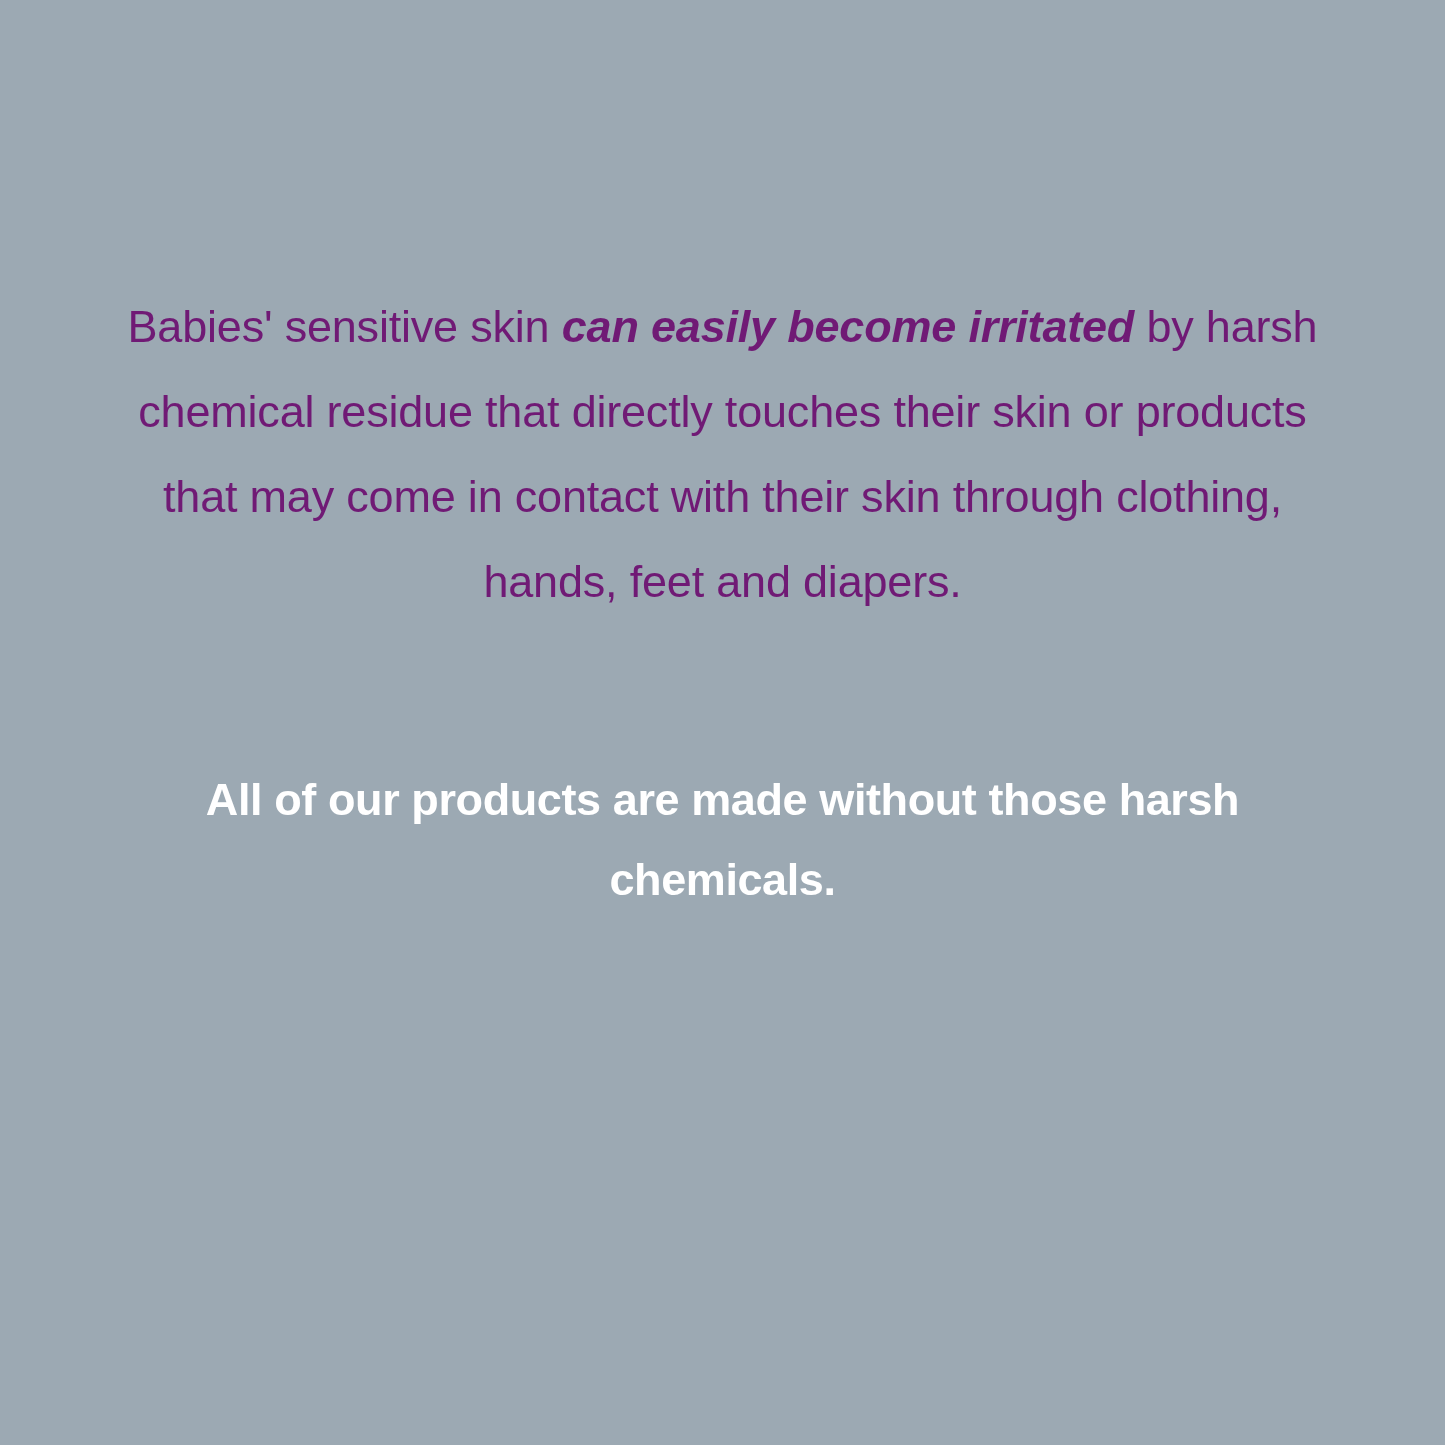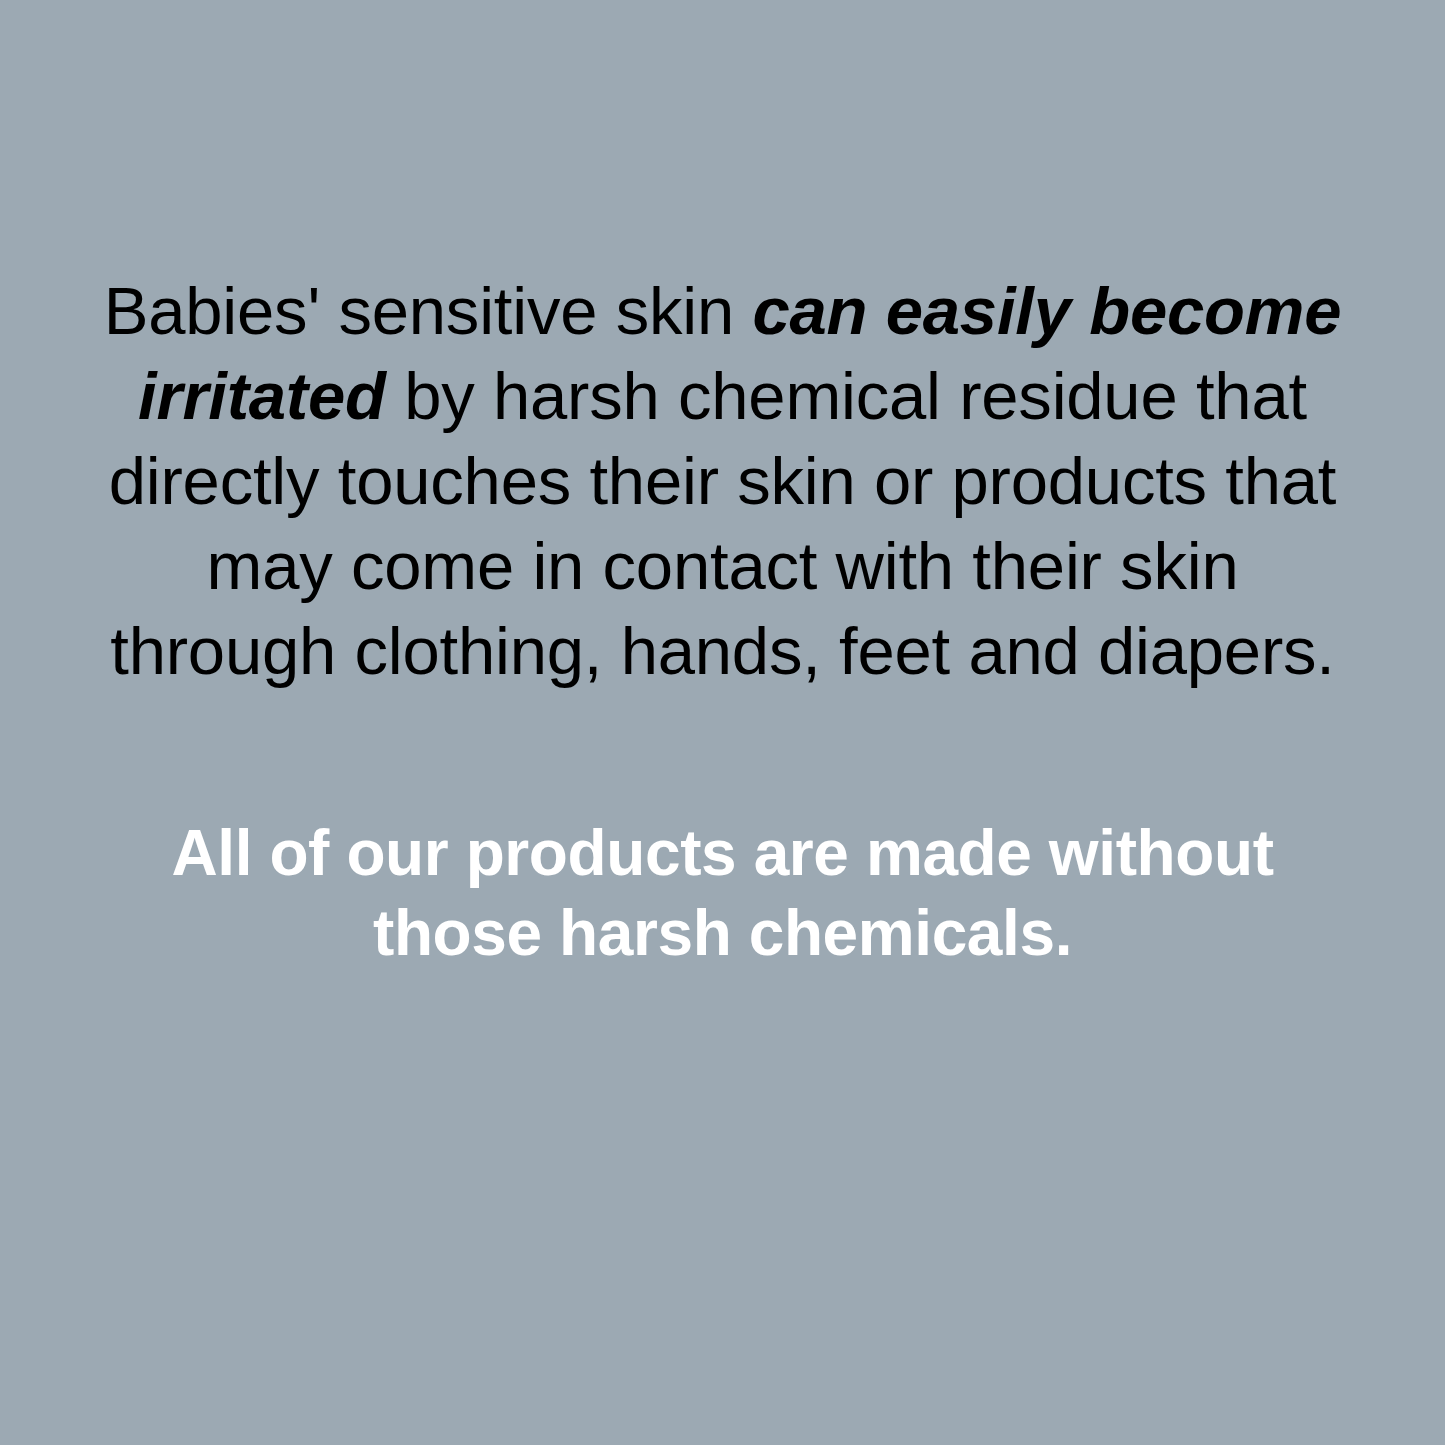--- a/index.html
+++ b/index.html
@@ -27,47 +27,47 @@
 
   .content-block {
     width: 1250px;
     margin: 0 auto;
     text-align: center;
     color: #FFFFFF;
   }
 
   
   .para-body {
-    margin: 0;
+    margin: 16px;
     padding-top: 268px;
     font-family: "Liberation Sans", sans-serif;
     font-weight: 300;
-    font-size: 67px;
+    font-size: 45px;
     line-height: 85px;
     letter-spacing: -0.2px;
-    color: #000000;
+    color: #701a75;
     text-align: center;
     -webkit-font-smoothing: antialiased;
   }
   .para-body .emphasis {
     font-weight: 700;
     font-style: italic;
   }
 
   
   .para-gap {
     height: 120px;
   }
 
   
   .para-bold {
     margin: 0;
     font-family: "Liberation Sans", sans-serif;
     font-weight: 700;
-    font-size: 64px;
+    font-size: 45px;
     line-height: 80px;
     letter-spacing: -0.4px;
     color: #FFFFFF;
     text-align: center;
     -webkit-font-smoothing: antialiased;
   }
 </style>
 </head>
 <body>
 

